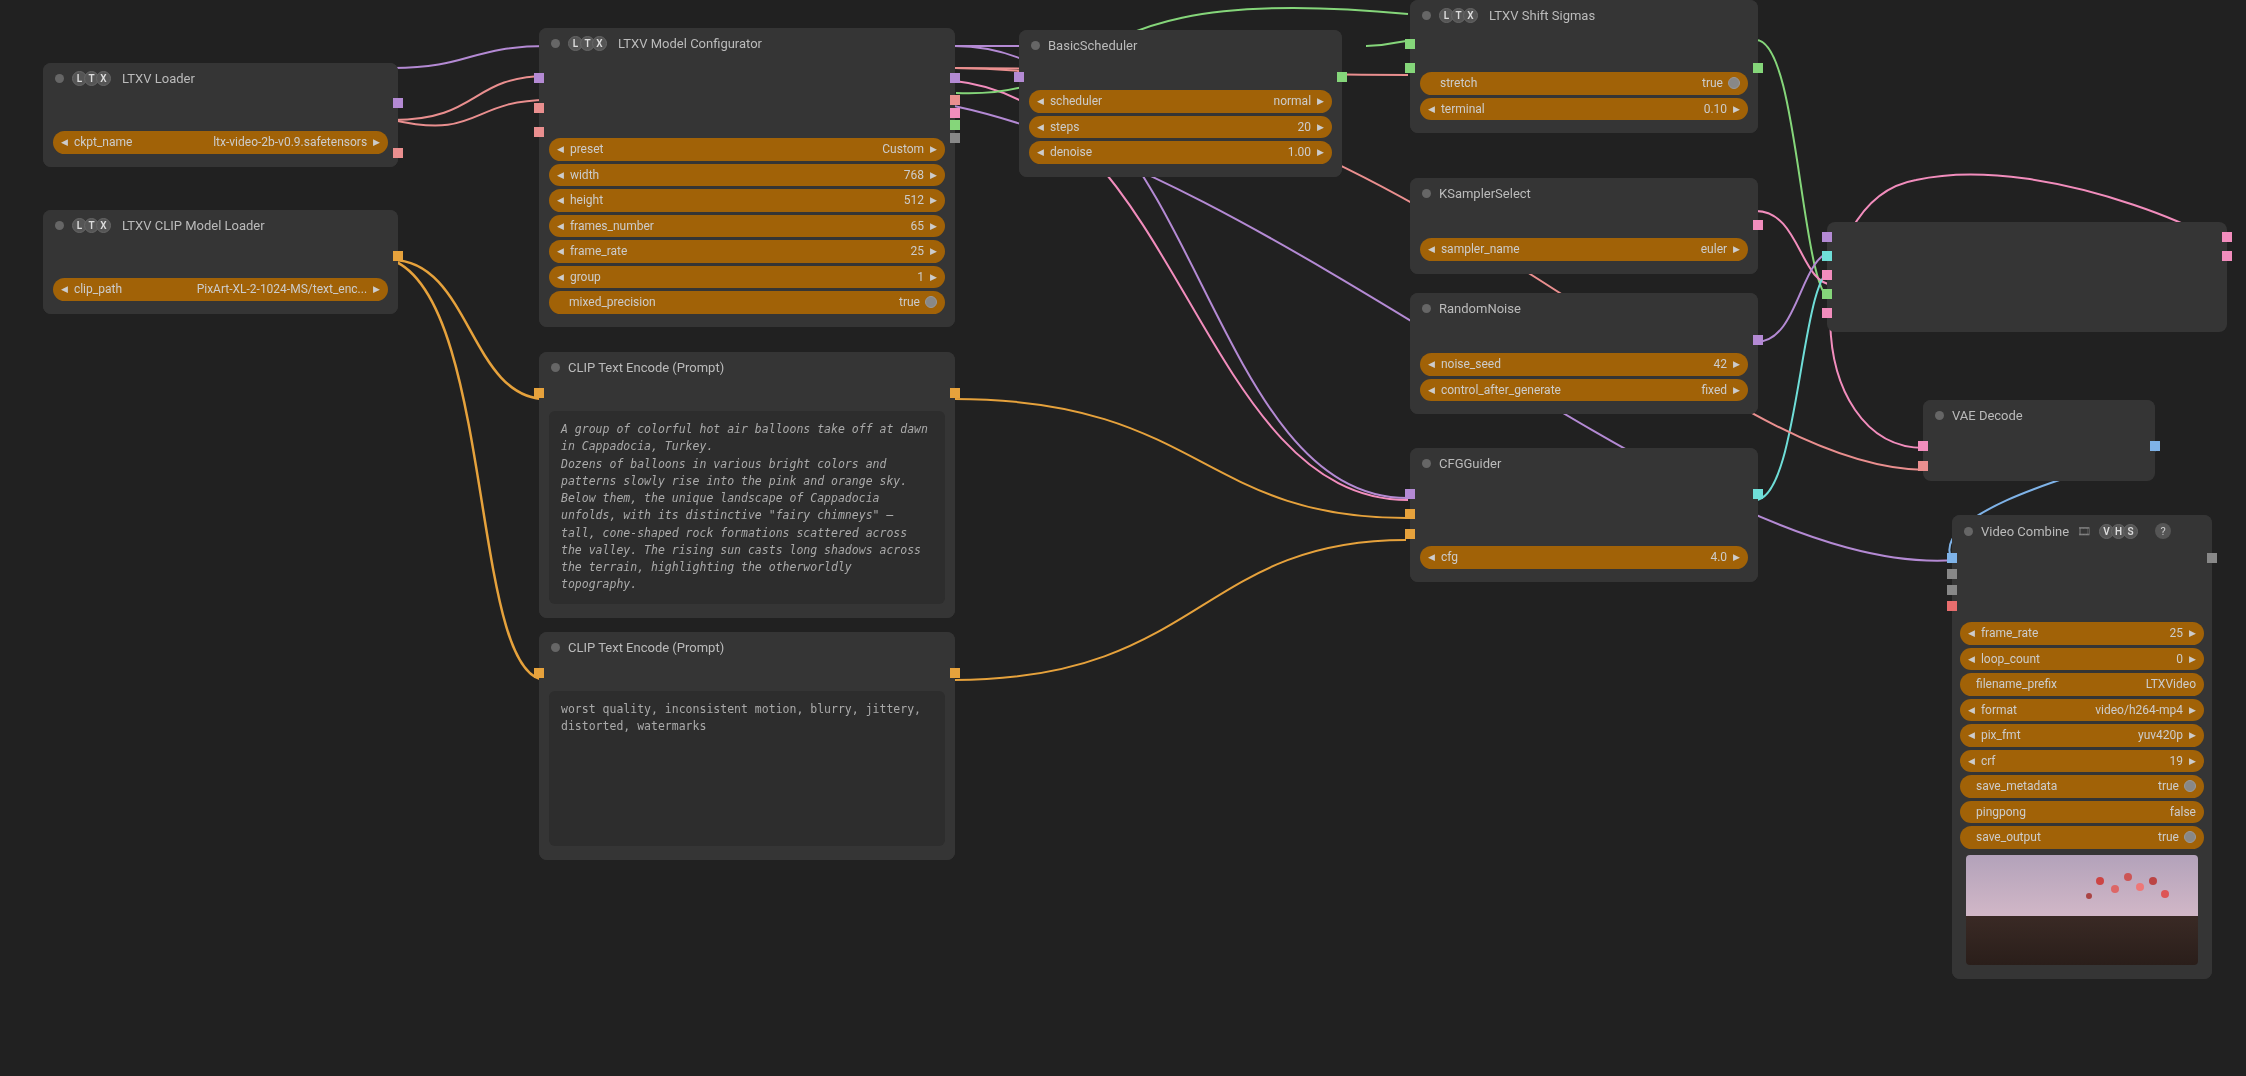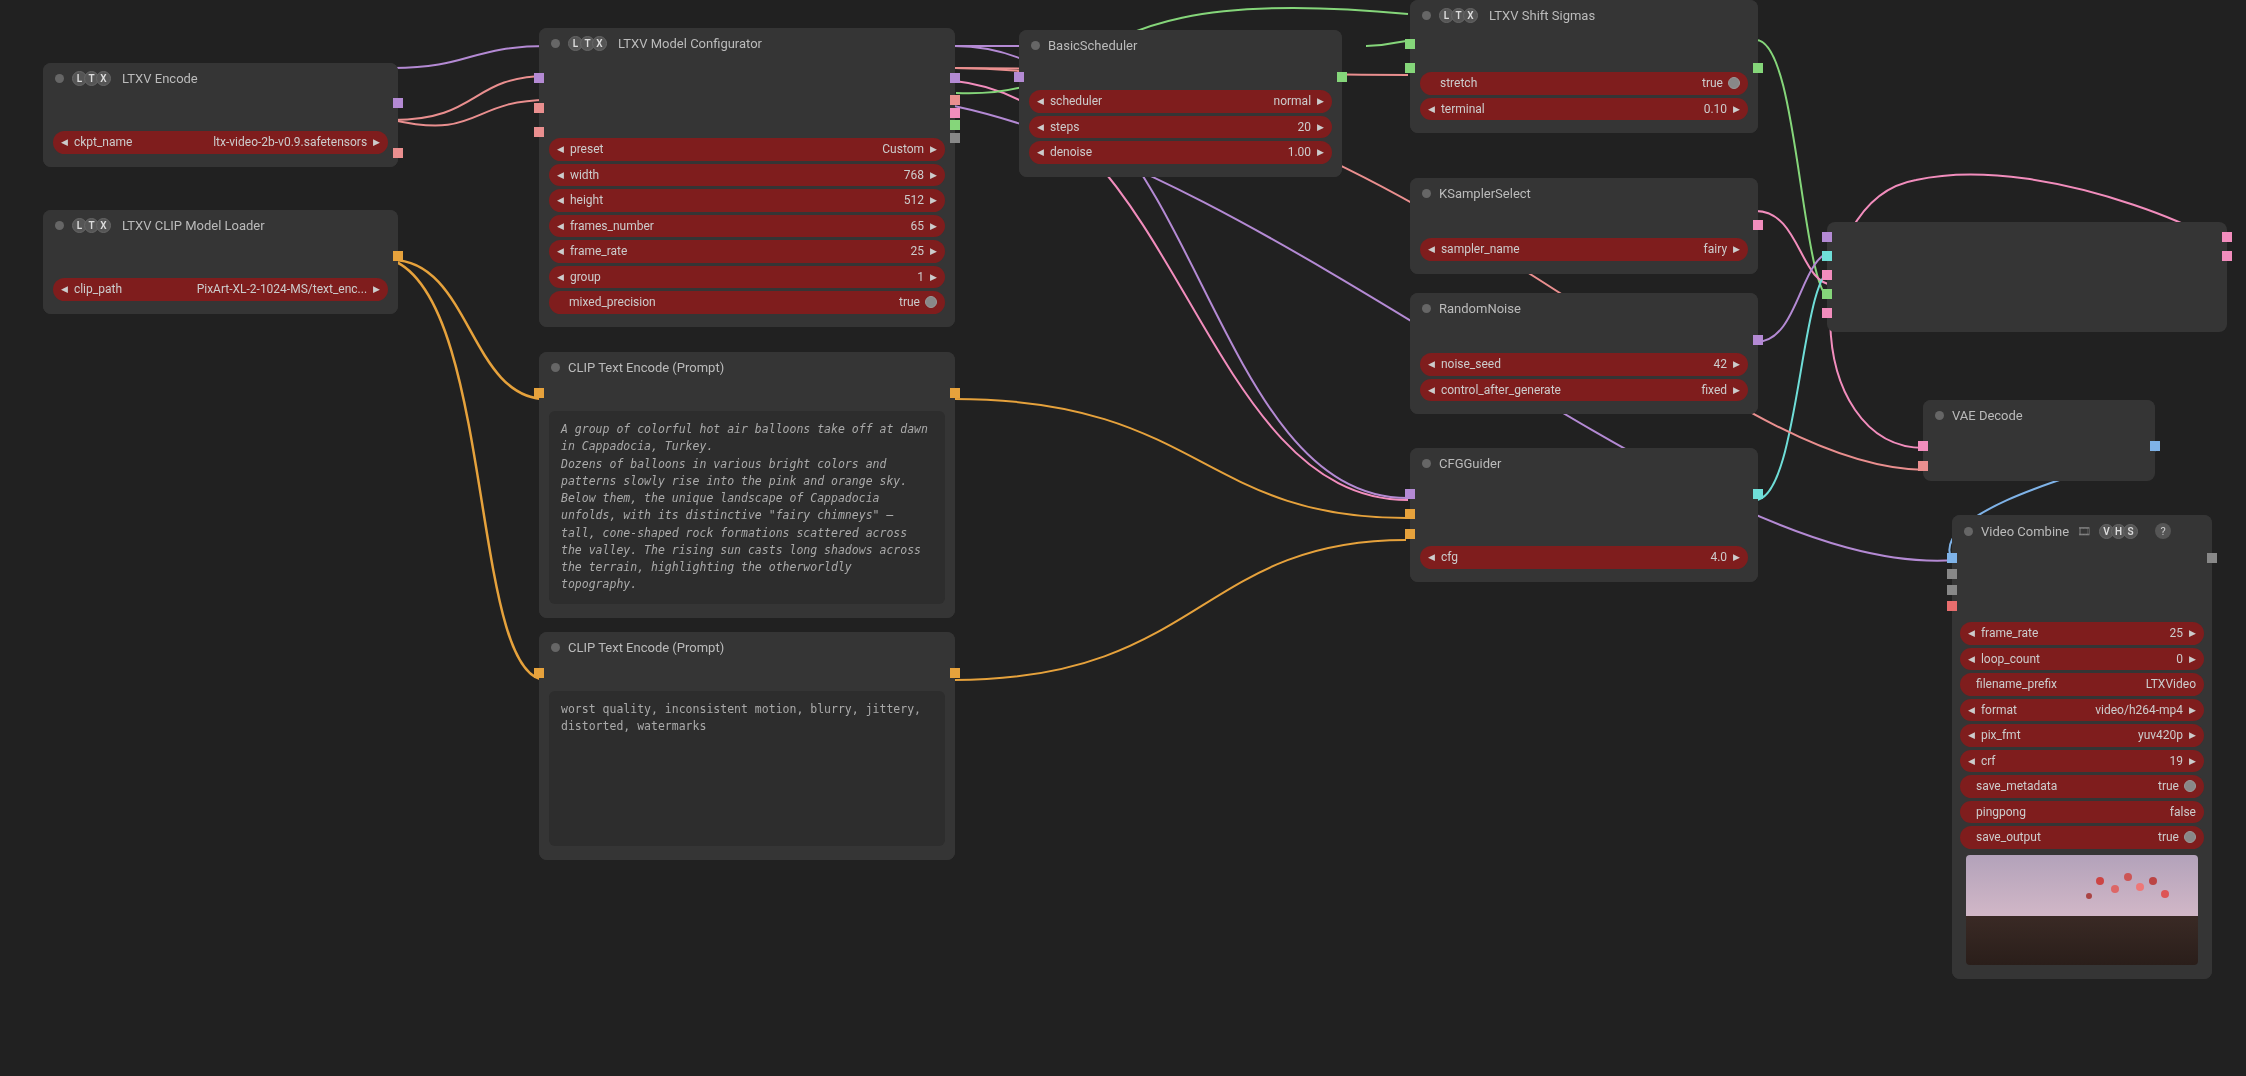--- a/index.html
+++ b/index.html
@@ -5,21 +5,21 @@
 *{margin:0;padding:0;box-sizing:border-box;font-family:-apple-system,BlinkMacSystemFont,"Segoe UI",Roboto,sans-serif;}
 body{background:#212121;width:2246px;height:1076px;position:relative;overflow:hidden;color:#ccc;}
 svg.links{position:absolute;top:0;left:0;width:2246px;height:1076px;pointer-events:none;z-index:1;}
 .node{position:absolute;background:#353535;border-radius:8px;z-index:2;font-size:13px;}
 .node-header{display:flex;align-items:center;gap:8px;padding:8px 12px;border-radius:8px 8px 0 0;background:#353535;color:#bbb;}
 .hdot{width:9px;height:9px;border-radius:50%;background:#666;display:inline-block;}
 .node-body{background:#353535;border-radius:0 0 8px 8px;padding:4px 8px 10px;}
 .badge{display:inline-flex;gap:0;margin-right:6px;}
 .badge span{display:inline-flex;align-items:center;justify-content:center;width:15px;height:15px;border-radius:50%;background:#555;color:#ddd;font-size:10px;font-weight:600;border:1px solid #666;margin-right:-3px;}
 .badge.vhs span{background:#555;}
-.field{display:flex;align-items:center;background:#7f1d1d;border-radius:12px;padding:3px 8px;margin:3px 2px;height:22.5px;color:#ccc;font-size:12px;}
+.field{display:flex;align-items:center;background:#a16207;border-radius:12px;padding:3px 8px;margin:3px 2px;height:22.5px;color:#ccc;font-size:12px;}
 .field .arrow-l{margin-right:6px;font-size:9px;color:#ccc;}
 .field .arrow-r{margin-left:6px;font-size:9px;color:#ccc;}
 .field .label{flex:0 0 auto;}
 .field .spacer{flex:1 1 auto;}
 .field .value{flex:0 0 auto;text-align:right;}
 .field .tog{width:12px;height:12px;border-radius:50%;background:#888;margin-left:5px;border:1px solid #999;}
 .textarea{background:#2d2d2d;border-radius:6px;padding:10px 12px;margin:6px 2px 4px;color:#aaa;font-family:ui-monospace,Menlo,Consolas,monospace;font-size:11.5px;line-height:1.5;white-space:pre-wrap;min-height:120px;}
 .port{position:absolute;width:10px;height:10px;z-index:3;background:#888;}
 .port.in{left:-5px;}
 .port.out{right:-5px;}
@@ -78,21 +78,21 @@
 </svg>
 
 <div class="node" style="left:43px;top:63px;width:355px;">
   <div class="node-header">
     <span class="hdot"></span>
     <span class="badge">
         <span>L</span>
         <span>T</span>
         <span>X</span>
       </span>
-    <span>LTXV Encode</span>
+    <span>LTXV Loader</span>
   </div>
   <div class="spacer-row">
     <span class="port out lilac" style="top:4px;"></span>
     <span class="port out salmon" style="top:54px;"></span>
   </div>
   <div class="node-body">
     <div class="field">
       <span class="arrow-l">◀</span>
       <span class="label">ckpt_name</span>
       <span class="spacer"></span>
@@ -299,21 +299,21 @@
     <span>KSamplerSelect</span>
   </div>
   <div style="position:relative;height:12px;">
     <span class="port out pink" style="top:11px;"></span>
   </div>
   <div class="node-body" style="padding-top:14px;">
     <div class="field">
         <span class="arrow-l">◀</span>
         <span class="label">sampler_name</span>
         <span class="spacer"></span>
-        <span class="value">fairy</span>
+        <span class="value">euler</span>
         <span class="arrow-r">▶</span>
       </div>
   </div>
 </div>
 
 <div class="node" style="left:1410px;top:293px;width:348px;">
   <div class="node-header">
     <span class="hdot"></span>
     <span>RandomNoise</span>
   </div>

